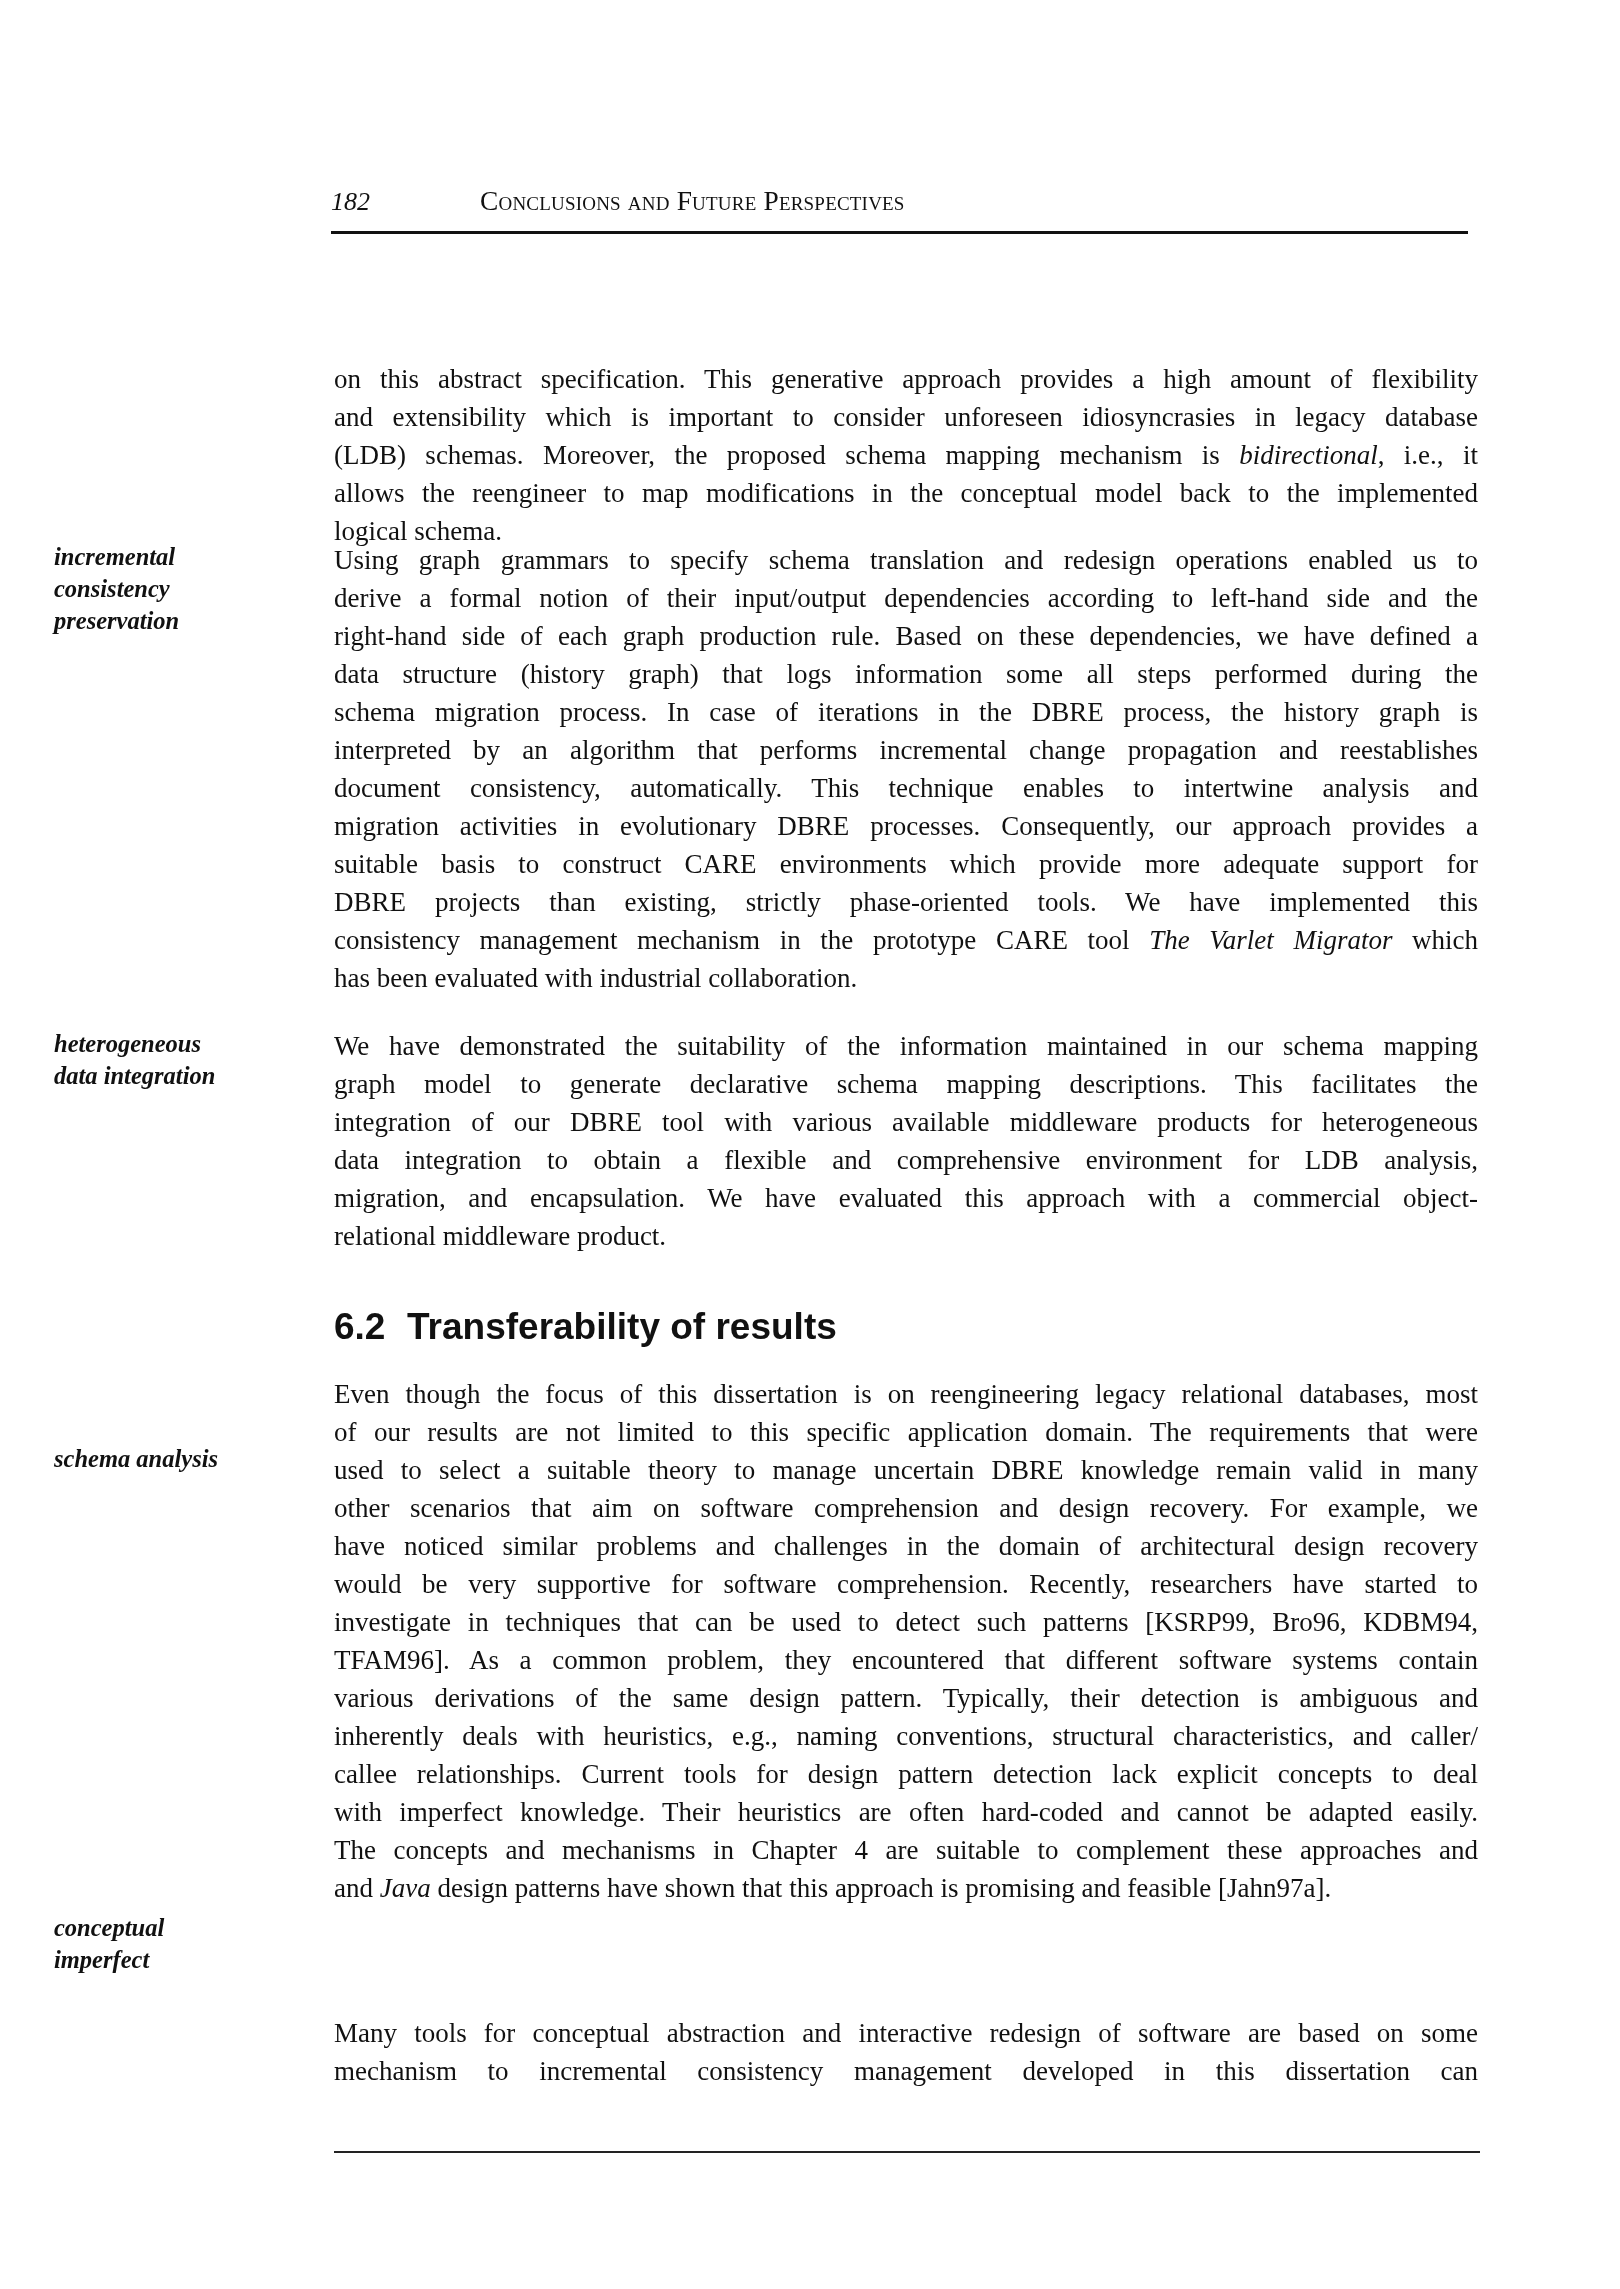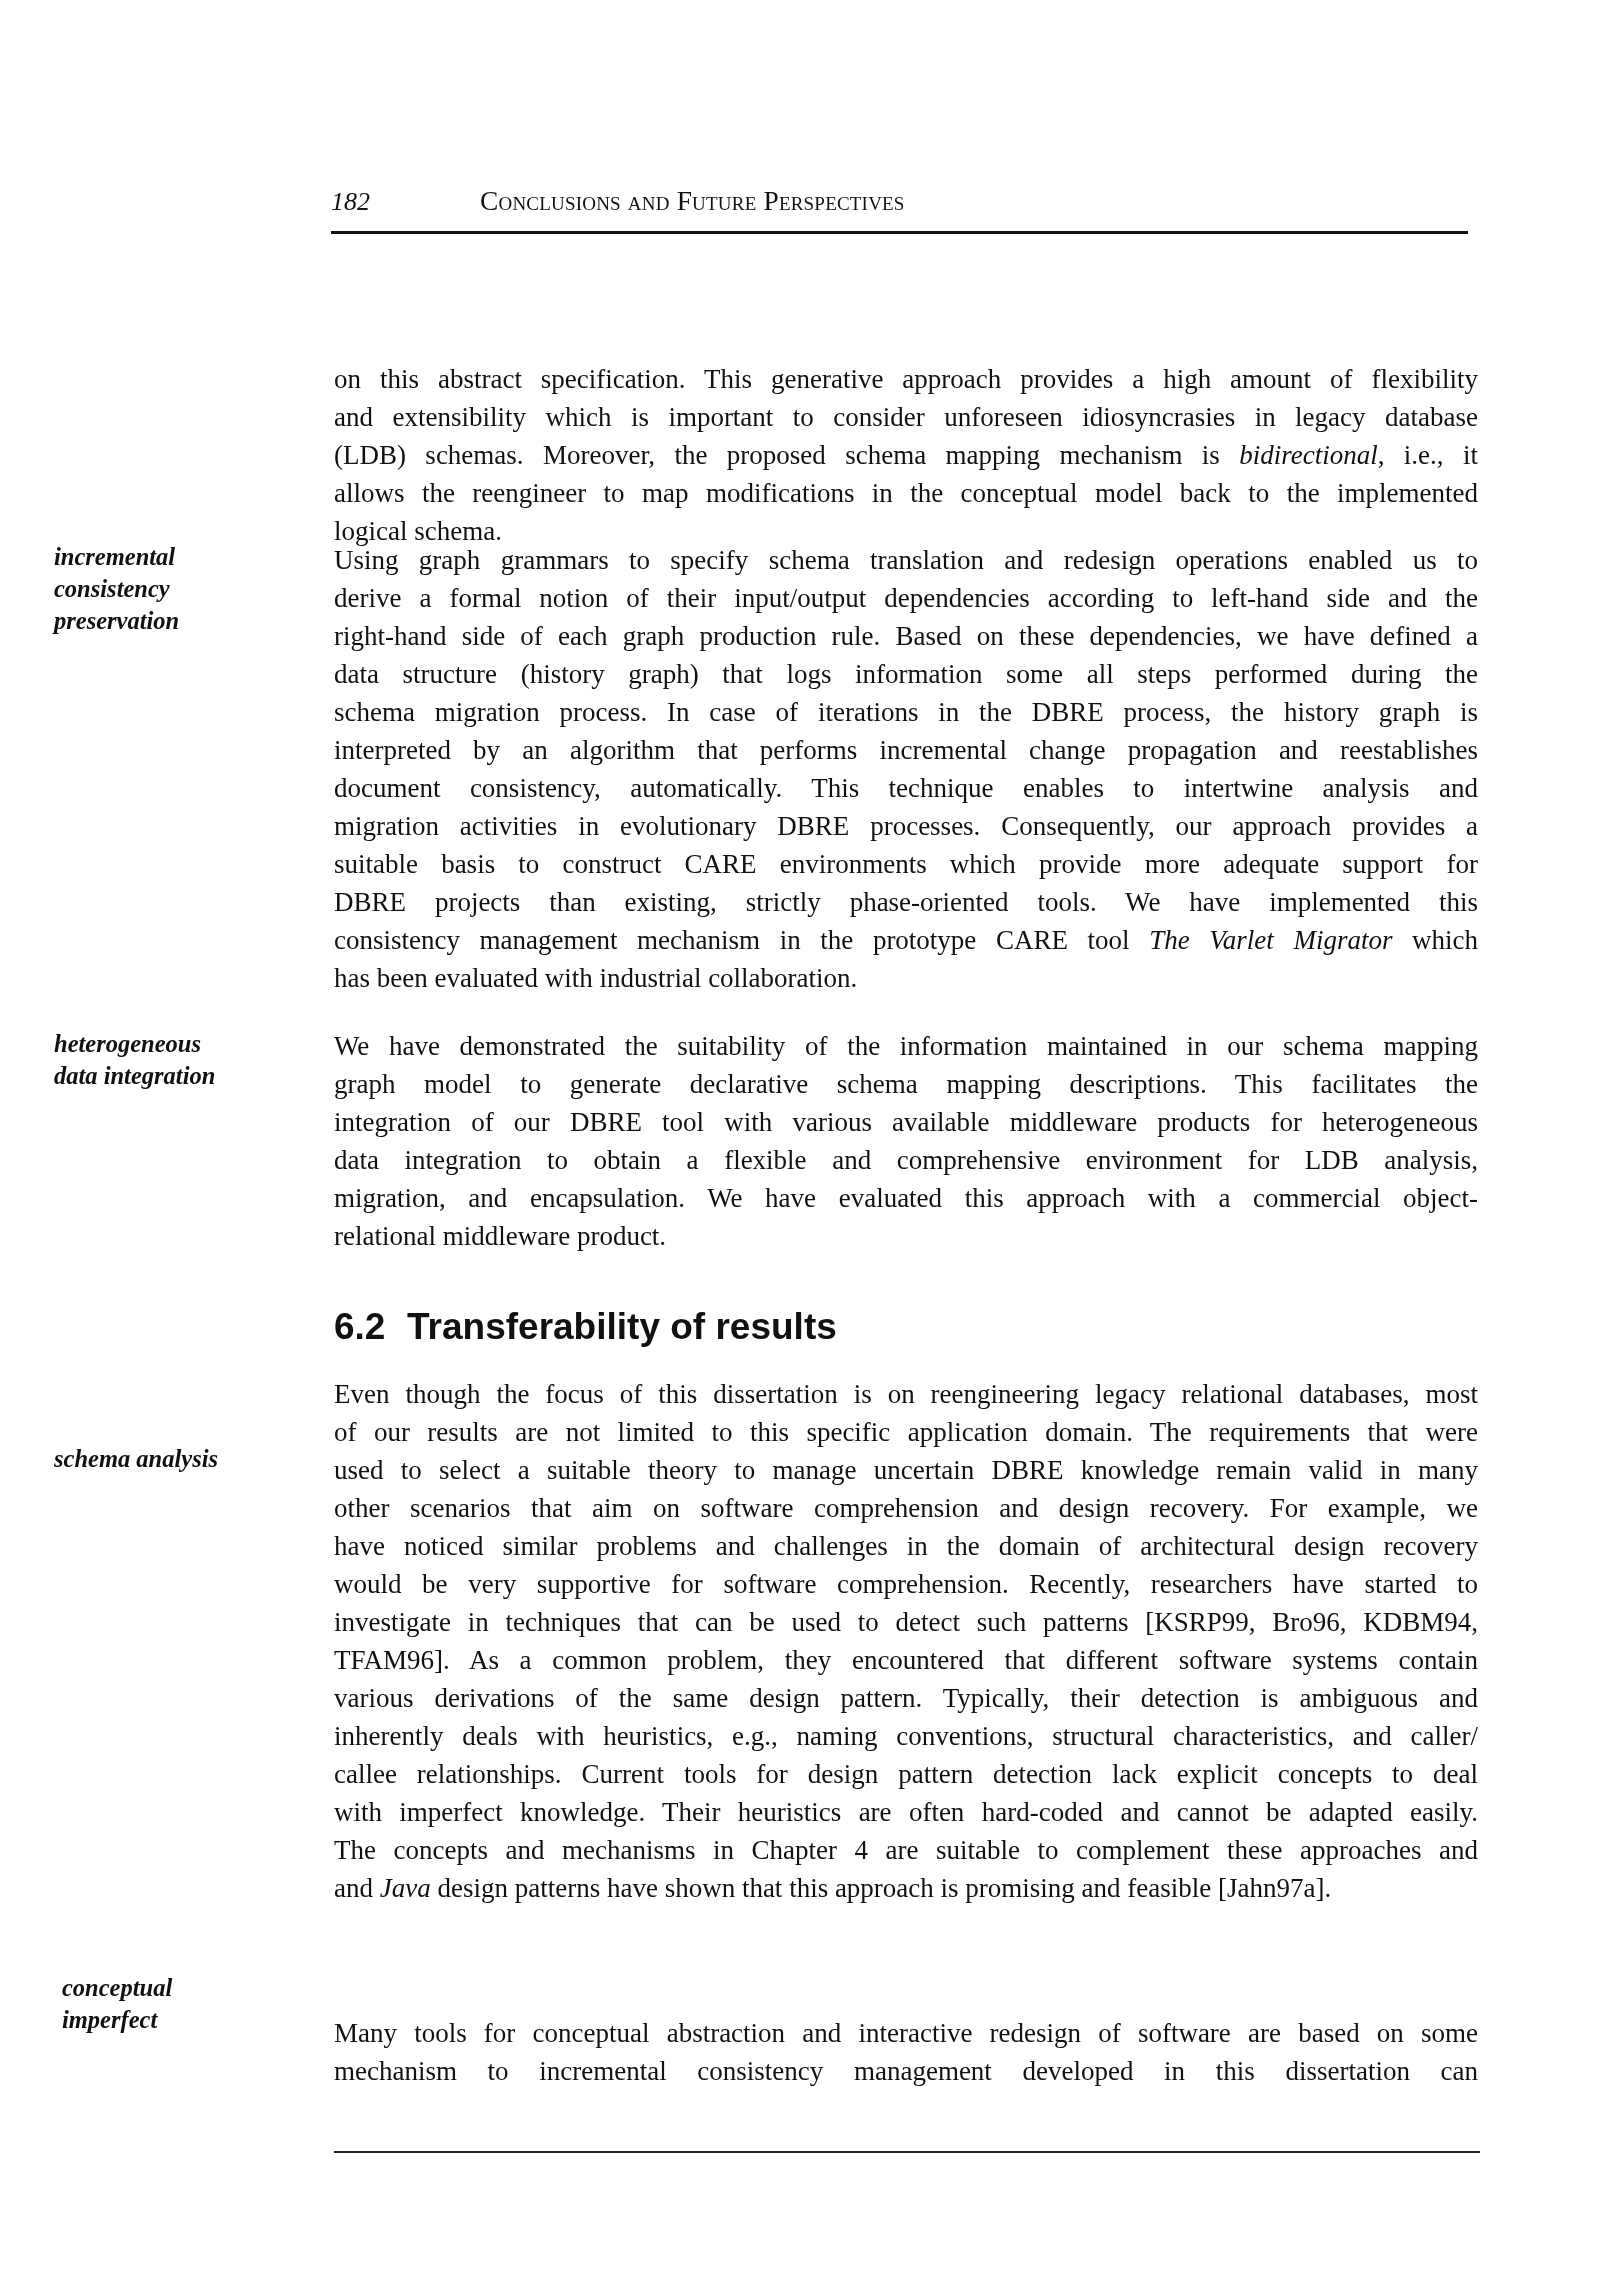--- a/index.html
+++ b/index.html
@@ -114,21 +114,21 @@
   <span class="ln">investigate in techniques that can be used to detect such patterns [KSRP99, Bro96, KDBM94,</span>
   <span class="ln">TFAM96]. As a common problem, they encountered that different software systems contain</span>
   <span class="ln">various derivations of the same design pattern. Typically, their detection is ambiguous and</span>
   <span class="ln">inherently deals with heuristics, e.g., naming conventions, structural characteristics, and caller/</span>
   <span class="ln">callee relationships. Current tools for design pattern detection lack explicit concepts to deal</span>
   <span class="ln">with imperfect knowledge. Their heuristics are often hard-coded and cannot be adapted easily.</span>
   <span class="ln">The concepts and mechanisms in Chapter 4 are suitable to complement these approaches and</span>
   <span class="ln last"><span>and </span><em>Java</em><span> design patterns have shown that this approach is promising and feasible [Jahn97a].</span></span>
 </div>
 
-<div class="margin-note" style="top:1972px;margin-left:8px;">
+<div class="margin-note" style="top:1912px;">
   <span class="ln">conceptual</span>
   <span class="ln">imperfect</span>
 </div>
 
 <div class="para" style="top:2014px;">
   <span class="ln">Many tools for conceptual abstraction and interactive redesign of software are based on some</span>
   <span class="ln">mechanism to incremental consistency management developed in this dissertation can</span>
 </div>
 
 <div class="foot-rule"></div>

